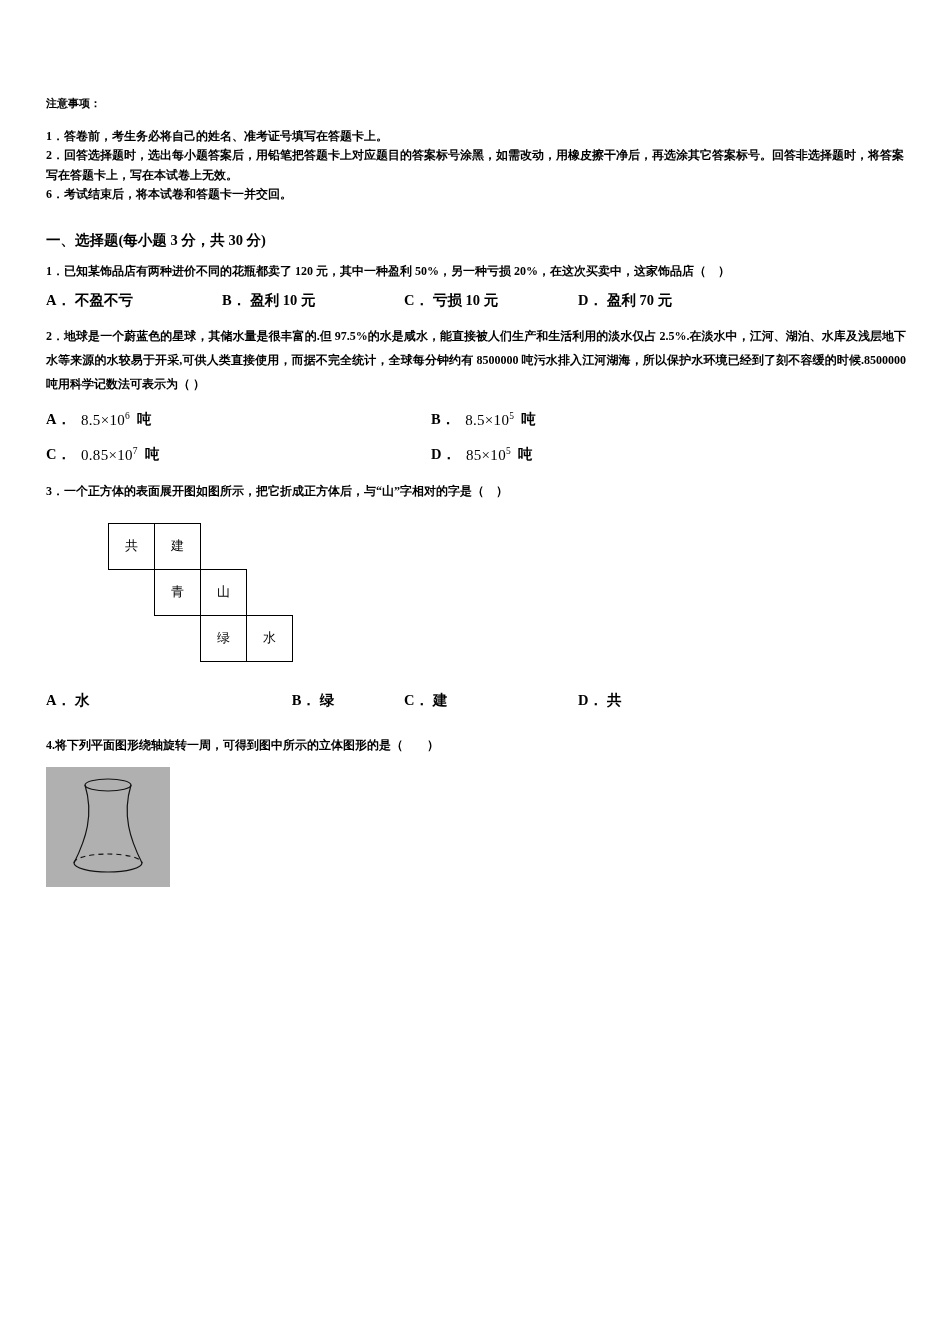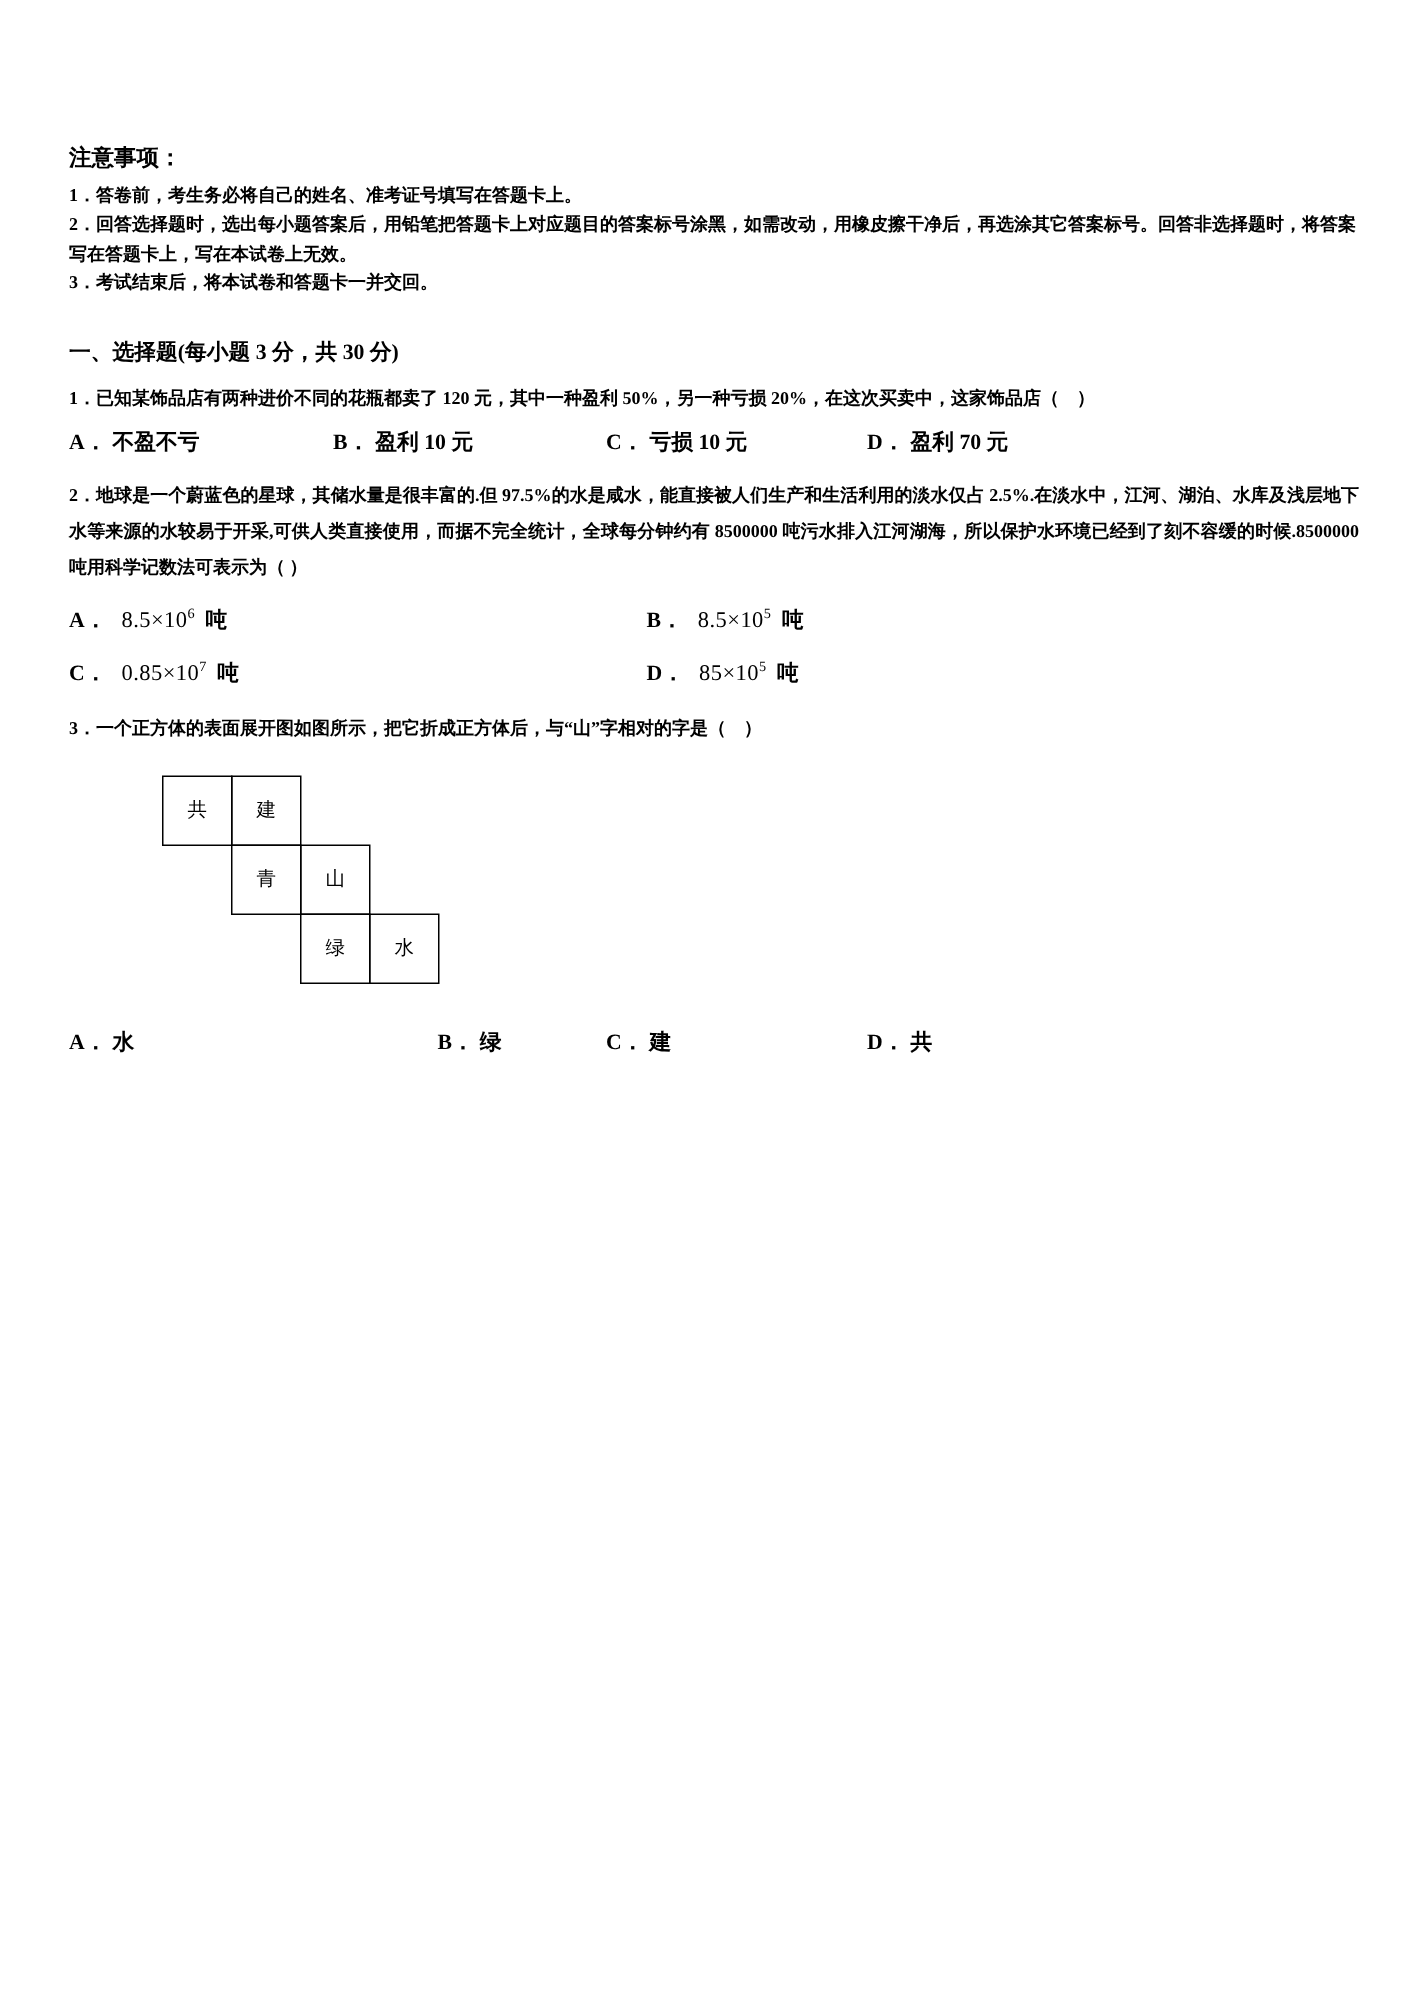--- a/index.html
+++ b/index.html
@@ -31,23 +31,23 @@
   .doc-title {
     font-size: 19.5px;
     font-weight: bold;
     text-align: center;
     letter-spacing: 0.4px;
     margin: 0 0 22px 0;
     line-height: 1.4;
     white-space: nowrap;
   }
   .notes-head {
-    font-size: 15px;
-    font-weight: bold;
-    margin: 0 0 6px 0;
+    font-size: 11px;
+    font-weight: bold;
+    margin: 0 0 16px 0;
   }
   .note-line {
     font-size: 12px;
     font-weight: bold;
     line-height: 1.62;
     margin: 0;
   }
   .section-head {
     font-size: 14.5px;
     font-weight: bold;
@@ -165,21 +165,21 @@
 </head>
 <body>
 
 <div class="page">
   <div class="content">
 
 
     <div class="notes-head">注意事项：</div>
     <p class="note-line">1．答卷前，考生务必将自己的姓名、准考证号填写在答题卡上。</p>
     <p class="note-line">2．回答选择题时，选出每小题答案后，用铅笔把答题卡上对应题目的答案标号涂黑，如需改动，用橡皮擦干净后，再选涂其它答案标号。回答非选择题时，将答案写在答题卡上，写在本试卷上无效。</p>
-    <p class="note-line">3．考试结束后，将本试卷和答题卡一并交回。</p>
+    <p class="note-line">6．考试结束后，将本试卷和答题卡一并交回。</p>
 
     <div class="section-head">一、选择题(每小题 3 分，共 30 分)</div>
 
     <div class="q-block">
       <p class="q-text"><span>1．</span><span>已知某饰品店有两种进价不同的花瓶都卖了 120 元，其中一种盈利 50%，另一种亏损 20%，在这次买卖中，这家饰品店（　）</span></p>
       <div class="opts-row q1-opts">
         <div class="opt"><span class="opt-label">A．</span><span>不盈不亏</span></div>
         <div class="opt"><span class="opt-label">B．</span><span>盈利 10 元</span></div>
         <div class="opt"><span class="opt-label">C．</span><span>亏损 10 元</span></div>
         <div class="opt"><span class="opt-label">D．</span><span>盈利 70 元</span></div>
@@ -230,16 +230,29 @@
       </div>
 
       <div class="opts-row q3-opts">
         <div class="opt"><span class="opt-label">A．</span><span>水</span></div>
         <div class="opt"><span class="opt-label">B．</span><span>绿</span></div>
         <div class="opt"><span class="opt-label">C．</span><span>建</span></div>
         <div class="opt"><span class="opt-label">D．</span><span>共</span></div>
       </div>
     </div>
 
+    <div class="q-block q4-block">
+      <p class="q-text"><span>4.</span><span>将下列平面图形绕轴旋转一周，可得到图中所示的立体图形的是（　　）</span></p>
+
+      <div class="img-box">
+        <svg width="124" height="120" viewBox="0 0 124 120">
+          <ellipse cx="62" cy="18" rx="23" ry="6" fill="none" stroke="#111" stroke-width="1.2"></ellipse>
+          <path d="M39 18 C 48 48, 40 72, 28 96" fill="none" stroke="#111" stroke-width="1.2"></path>
+          <path d="M85 18 C 76 48, 84 72, 96 96" fill="none" stroke="#111" stroke-width="1.2"></path>
+          <path d="M28 96 A 34 9 0 0 0 96 96" fill="none" stroke="#111" stroke-width="1.2"></path>
+          <path d="M28 96 A 34 9 0 0 1 96 96" fill="none" stroke="#111" stroke-width="1.2" stroke-dasharray="5,4"></path>
+        </svg>
+      </div>
+    </div>
 
     <div class="spacer"></div>
   </div>
 </div>
 
 </body></html>

